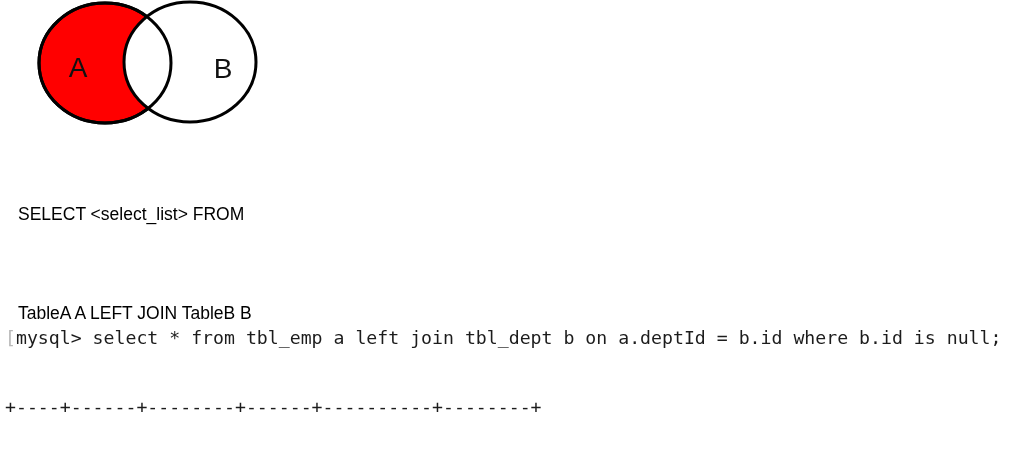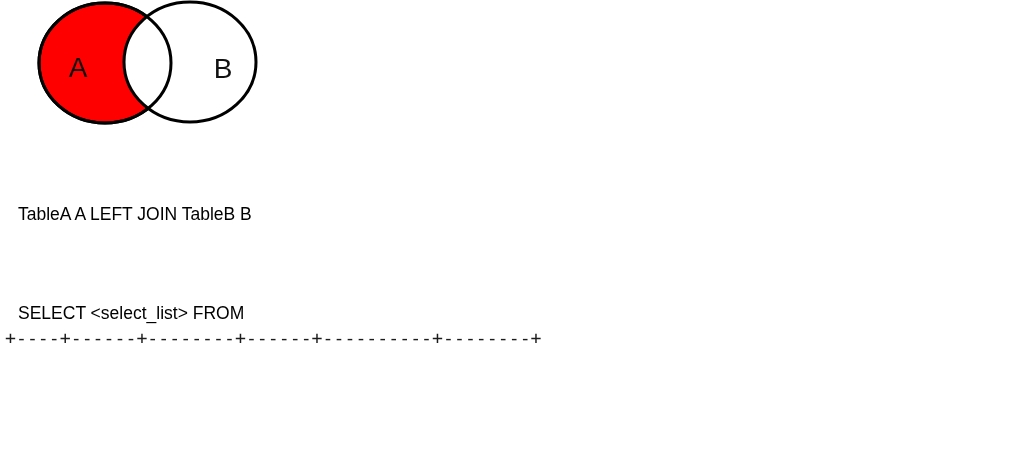--- a/index.html
+++ b/index.html
@@ -63,26 +63,27 @@
 
   <svg class="venn" width="270" height="130" viewBox="0 0 270 130">
     <ellipse class="circle-a" cx="105" cy="63" rx="66" ry="60" fill="#ff0000"></ellipse>
     <ellipse class="circle-b" cx="190" cy="62" rx="66" ry="60" fill="#ffffff"></ellipse>
     <ellipse class="outline-only" cx="105" cy="63" rx="66" ry="60"></ellipse>
     <text x="78" y="77">A</text>
     <text x="223" y="78">B</text>
   </svg>
 
   <div class="note">
+    <div>SELECT &lt;select_list&gt; FROM</div>
     <div>TableA A LEFT JOIN TableB B</div>
-    <div>SELECT &lt;select_list&gt; FROM</div>
     
   </div>
 
   <div class="terminal">
+    <div class="tline"><span class="bracket">[</span><span>mysql&gt; select * from tbl_emp a left join tbl_dept b on a.deptId = b.id where b.id is null;</span></div>
     <div class="tline">+----+------+--------+------+----------+--------+</div>
     
     
     
     
     
   </div>
 
 </div>
 

